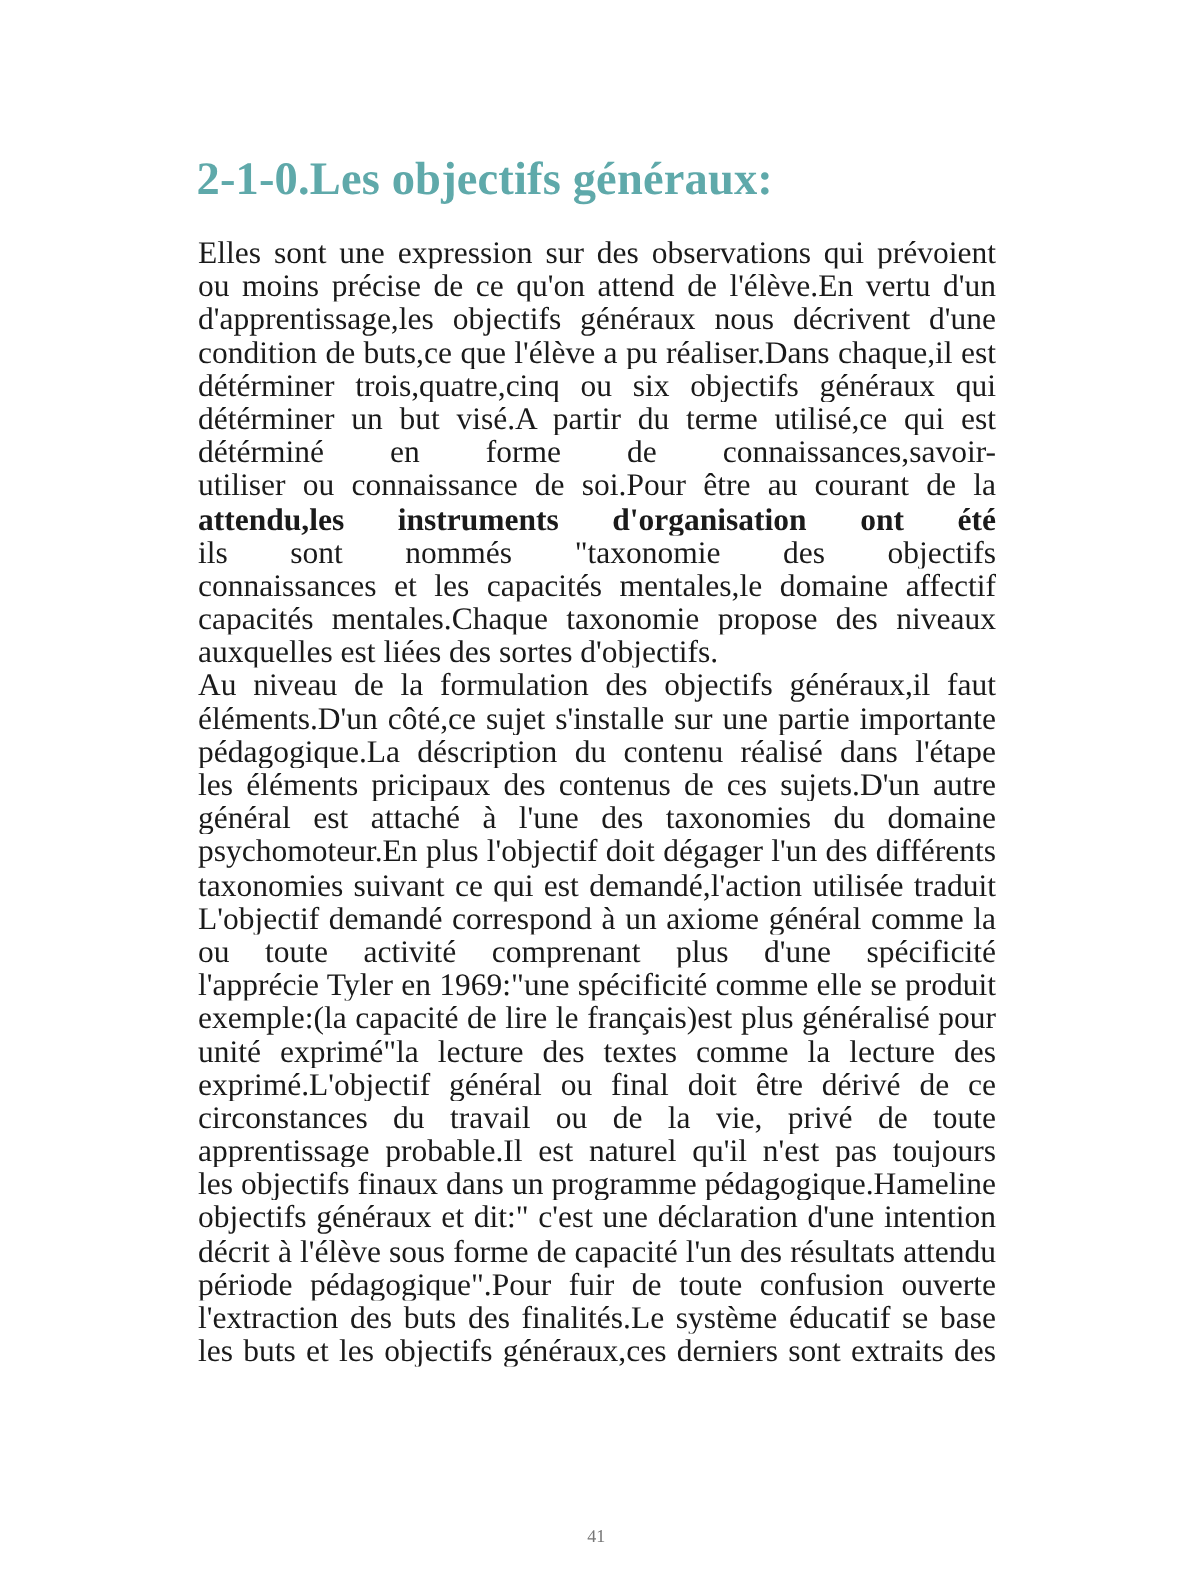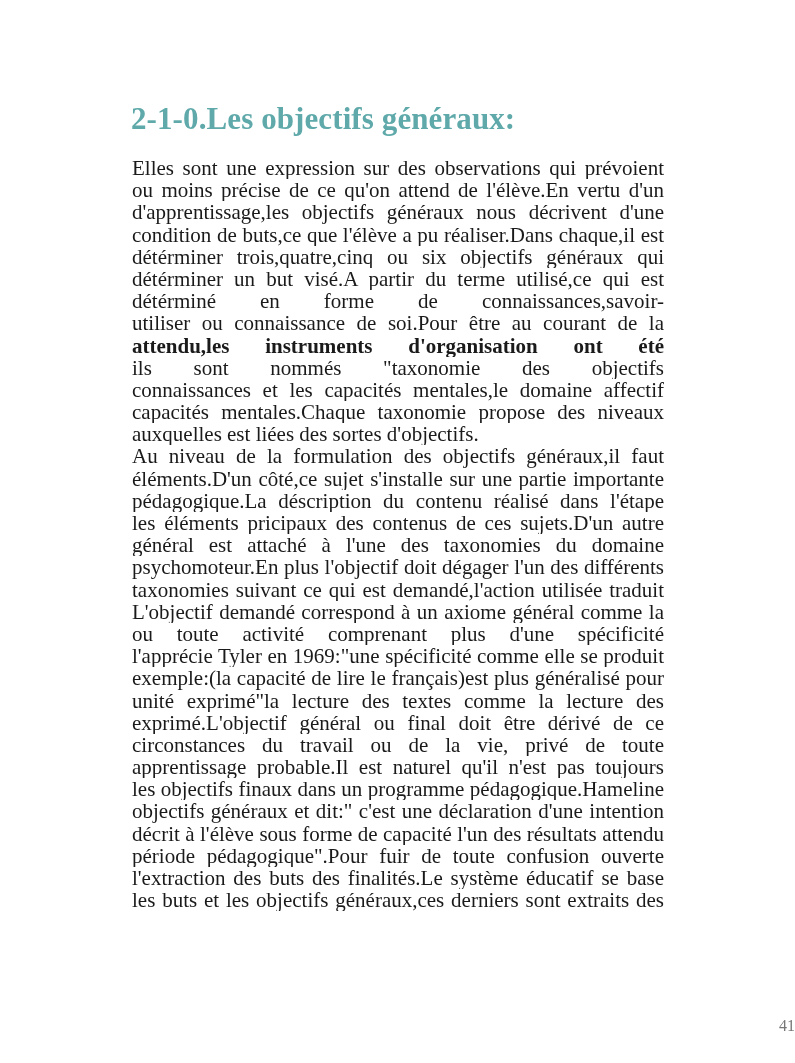--- a/index.html
+++ b/index.html
@@ -52,22 +52,22 @@
       overflow: visible;
     }
     .line.last {
       text-align-last: left;
     }
     .page-number {
       position: absolute;
       left: 0;
       width: 795px;
       top: 1017px;
-      text-align: right;
-      font-size: 16px;
+      text-align: center;
+      font-size: 12px;
       color: #777777;
     }
   </style>
 </head>
 <body>
 
 <div class="page">
   <h1 class="heading" style="color: rgb(95, 169, 170);">2-1-0.Les objectifs généraux:</h1>
 
   <div class="body-text">

